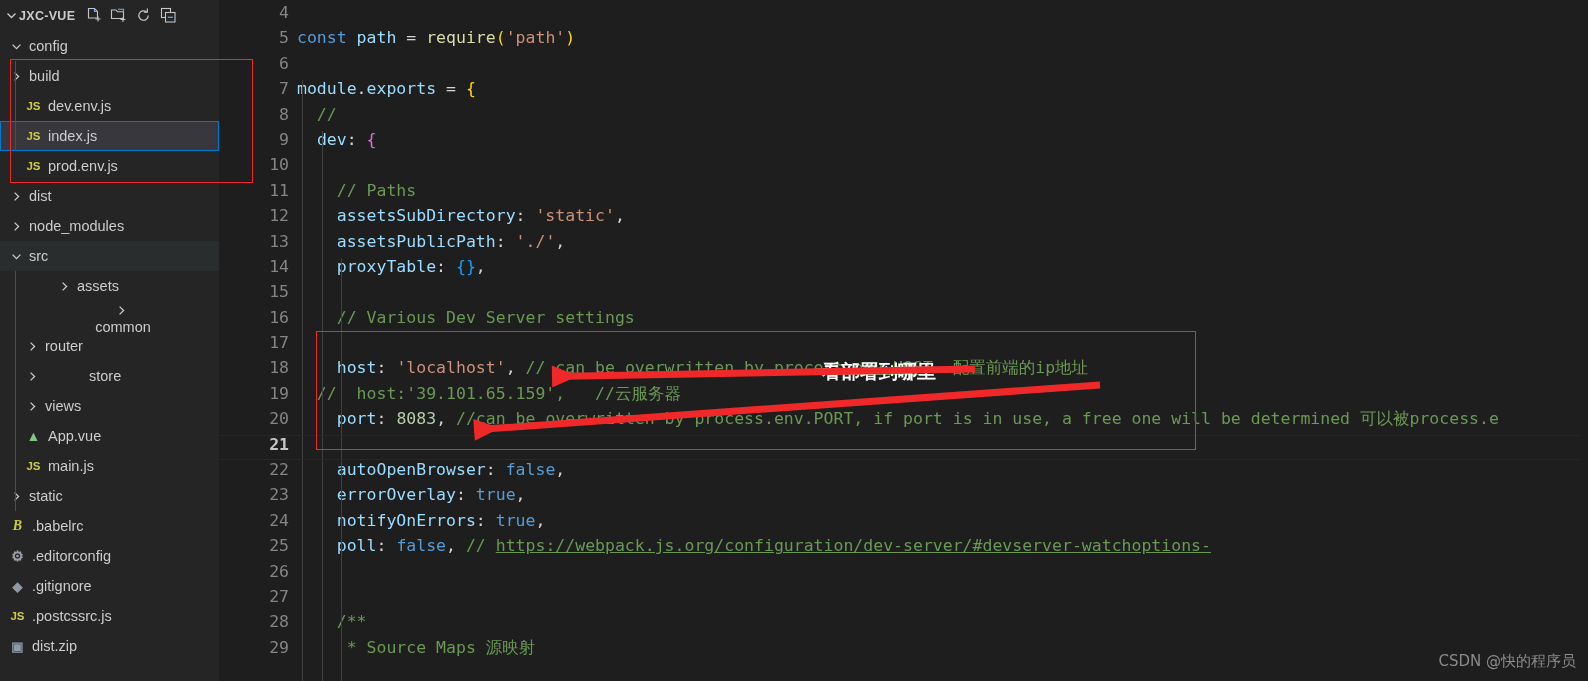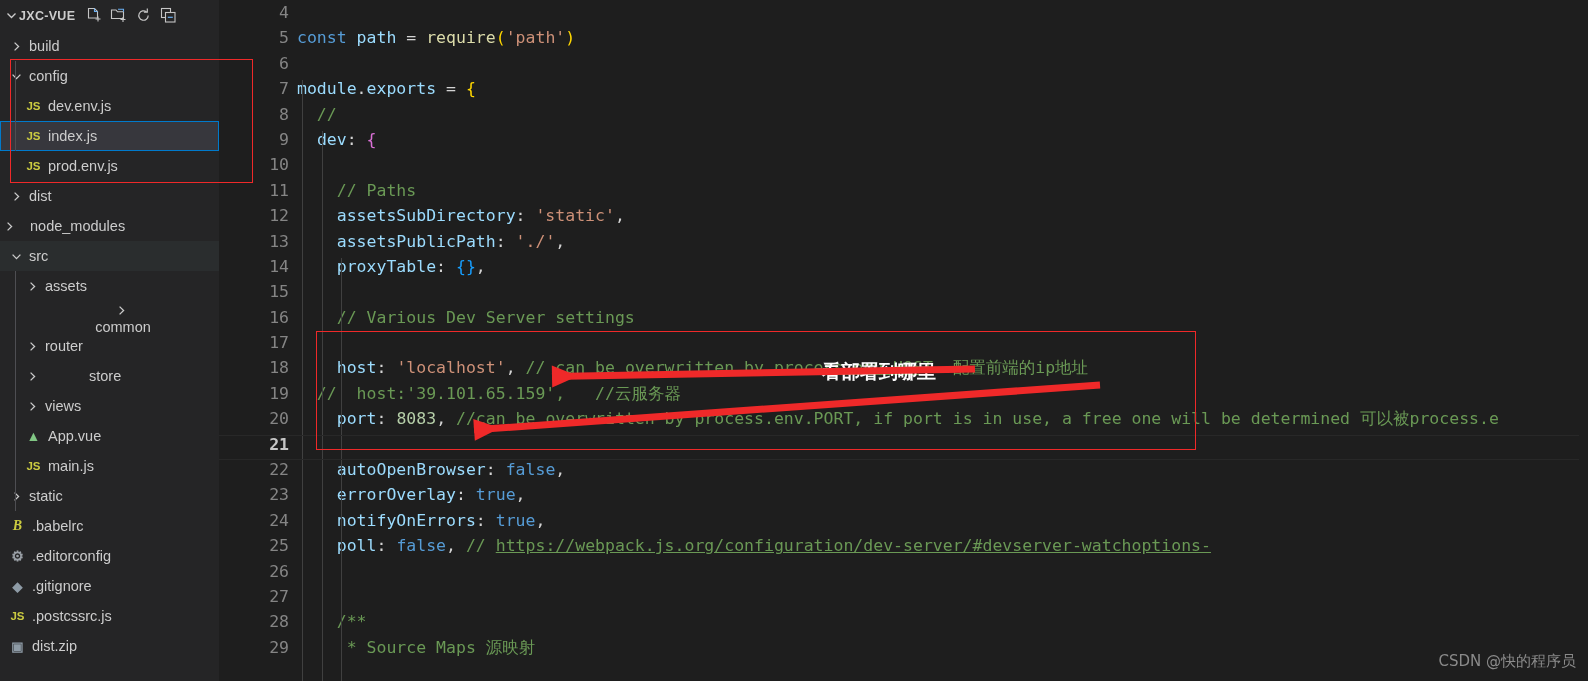--- a/index.html
+++ b/index.html
@@ -168,76 +168,76 @@
             <rect x="5.5" y="5.5" width="9.5" height="9.5" fill="#252526" stroke="#c5c5c5" stroke-width="1.1"></rect>
             <path d="M7.8 10.3 h5" stroke="#6ab0f3" stroke-width="1.2"></path>
           </svg>
         </span>
       </span>
     </div>
     <div class="tree" id="tree">
         <div class="trow" style="padding-left: 7px;">
           <span class="twist">
             <svg width="11" height="11" viewBox="0 0 11 11">
+              <path d="M1.6 3.6 L5.5 7.6 L9.4 3.6" fill="none" stroke="#cccccc" stroke-width="1.3"></path>
+            </svg>
+          </span>
+          <span class="tlabel">config</span>
+        </div>
+        <div class="trow" style="padding-left: 7px;">
+          <span class="twist">
+            <svg width="11" height="11" viewBox="0 0 11 11">
               <path d="M3.6 1.6 L7.6 5.5 L3.6 9.4" fill="none" stroke="#cccccc" stroke-width="1.3"></path>
             </svg>
           </span>
           <span class="tlabel">build</span>
         </div>
-        <div class="trow" style="padding-left: 7px;">
+        <div class="trow" style="padding-left: 23px;">
+          <span class="ficon">
+            <span class="js-ic">JS</span>
+          </span>
+          <span class="tlabel">dev.env.js</span>
+        </div>
+        <div class="trow focused" style="padding-left: 23px;">
+          <span class="ficon">
+            <span class="js-ic">JS</span>
+          </span>
+          <span class="tlabel">index.js</span>
+        </div>
+        <div class="trow" style="padding-left: 23px;">
+          <span class="ficon">
+            <span class="js-ic">JS</span>
+          </span>
+          <span class="tlabel">prod.env.js</span>
+        </div>
+        <div class="trow" style="padding-left: 7px;">
+          <span class="twist">
+            <svg width="11" height="11" viewBox="0 0 11 11">
+              <path d="M3.6 1.6 L7.6 5.5 L3.6 9.4" fill="none" stroke="#cccccc" stroke-width="1.3"></path>
+            </svg>
+          </span>
+          <span class="tlabel">dist</span>
+        </div>
+        <div class="trow" style="padding-left: 7px;">
+          <span class="twist">
+            <svg width="11" height="11" viewBox="0 0 11 11">
+              <path d="M3.6 1.6 L7.6 5.5 L3.6 9.4" fill="none" stroke="#cccccc" stroke-width="1.3"></path>
+            </svg>
+          </span>
+          <span class="tlabel">node_modules</span>
+        </div>
+        <div class="trow sel-bg" style="padding-left: 7px;">
           <span class="twist">
             <svg width="11" height="11" viewBox="0 0 11 11">
               <path d="M1.6 3.6 L5.5 7.6 L9.4 3.6" fill="none" stroke="#cccccc" stroke-width="1.3"></path>
             </svg>
           </span>
-          <span class="tlabel">config</span>
-        </div>
-        <div class="trow" style="padding-left: 23px;">
-          <span class="ficon">
-            <span class="js-ic">JS</span>
-          </span>
-          <span class="tlabel">dev.env.js</span>
-        </div>
-        <div class="trow focused" style="padding-left: 23px;">
-          <span class="ficon">
-            <span class="js-ic">JS</span>
-          </span>
-          <span class="tlabel">index.js</span>
-        </div>
-        <div class="trow" style="padding-left: 23px;">
-          <span class="ficon">
-            <span class="js-ic">JS</span>
-          </span>
-          <span class="tlabel">prod.env.js</span>
-        </div>
-        <div class="trow" style="padding-left: 7px;">
-          <span class="twist">
-            <svg width="11" height="11" viewBox="0 0 11 11">
-              <path d="M3.6 1.6 L7.6 5.5 L3.6 9.4" fill="none" stroke="#cccccc" stroke-width="1.3"></path>
-            </svg>
-          </span>
-          <span class="tlabel">dist</span>
-        </div>
-        <div class="trow" style=" gap: 8px;">
-          <span class="twist">
-            <svg width="11" height="11" viewBox="0 0 11 11">
-              <path d="M3.6 1.6 L7.6 5.5 L3.6 9.4" fill="none" stroke="#cccccc" stroke-width="1.3"></path>
-            </svg>
-          </span>
-          <span class="tlabel">node_modules</span>
-        </div>
-        <div class="trow sel-bg" style="padding-left: 7px;">
-          <span class="twist">
-            <svg width="11" height="11" viewBox="0 0 11 11">
-              <path d="M1.6 3.6 L5.5 7.6 L9.4 3.6" fill="none" stroke="#cccccc" stroke-width="1.3"></path>
-            </svg>
-          </span>
           <span class="tlabel">src</span>
         </div>
-        <div class="trow" style="padding-left: 23px;">
+        <div class="trow" style="padding-left: 23px; margin-left: 32px;">
           <span class="twist">
             <svg width="11" height="11" viewBox="0 0 11 11">
               <path d="M3.6 1.6 L7.6 5.5 L3.6 9.4" fill="none" stroke="#cccccc" stroke-width="1.3"></path>
             </svg>
           </span>
           <span class="tlabel">assets</span>
         </div>
         <div class="trow" style="padding-left: 23px; flex-direction: column;">
           <span class="twist">
             <svg width="11" height="11" viewBox="0 0 11 11">

